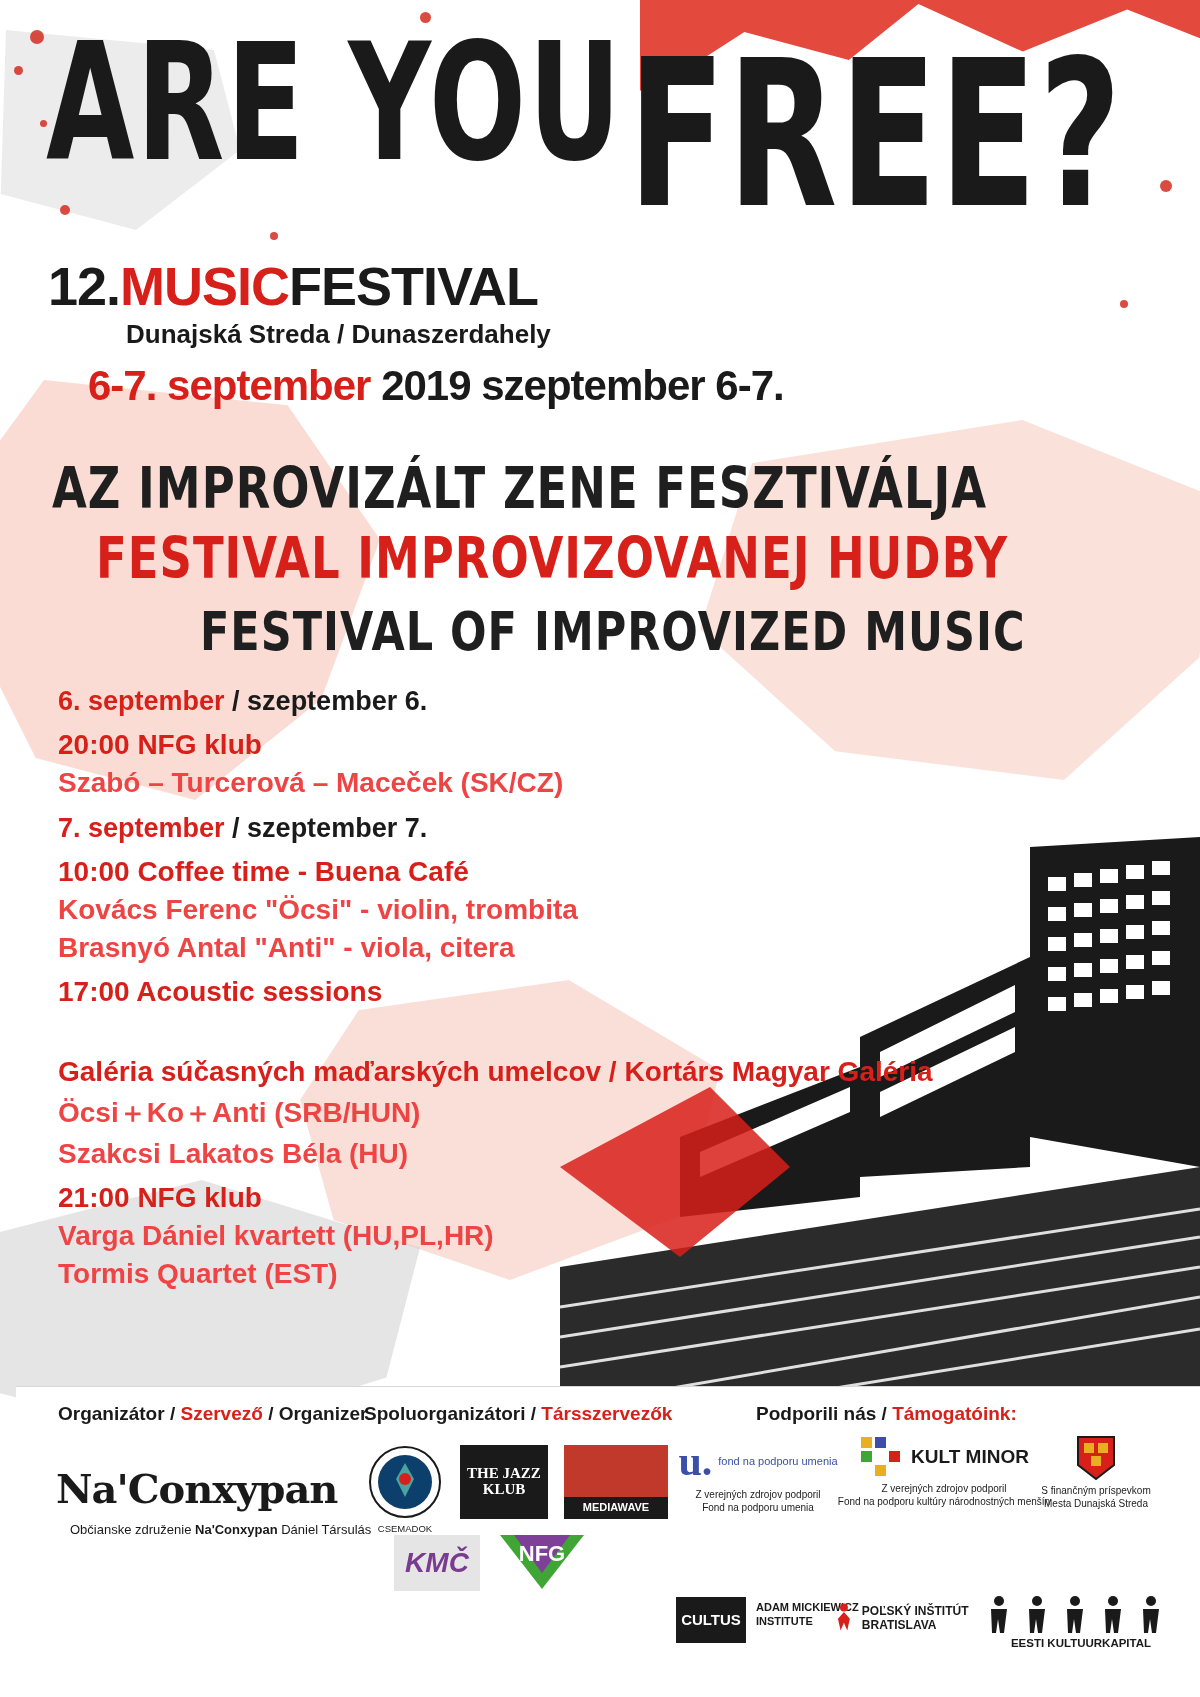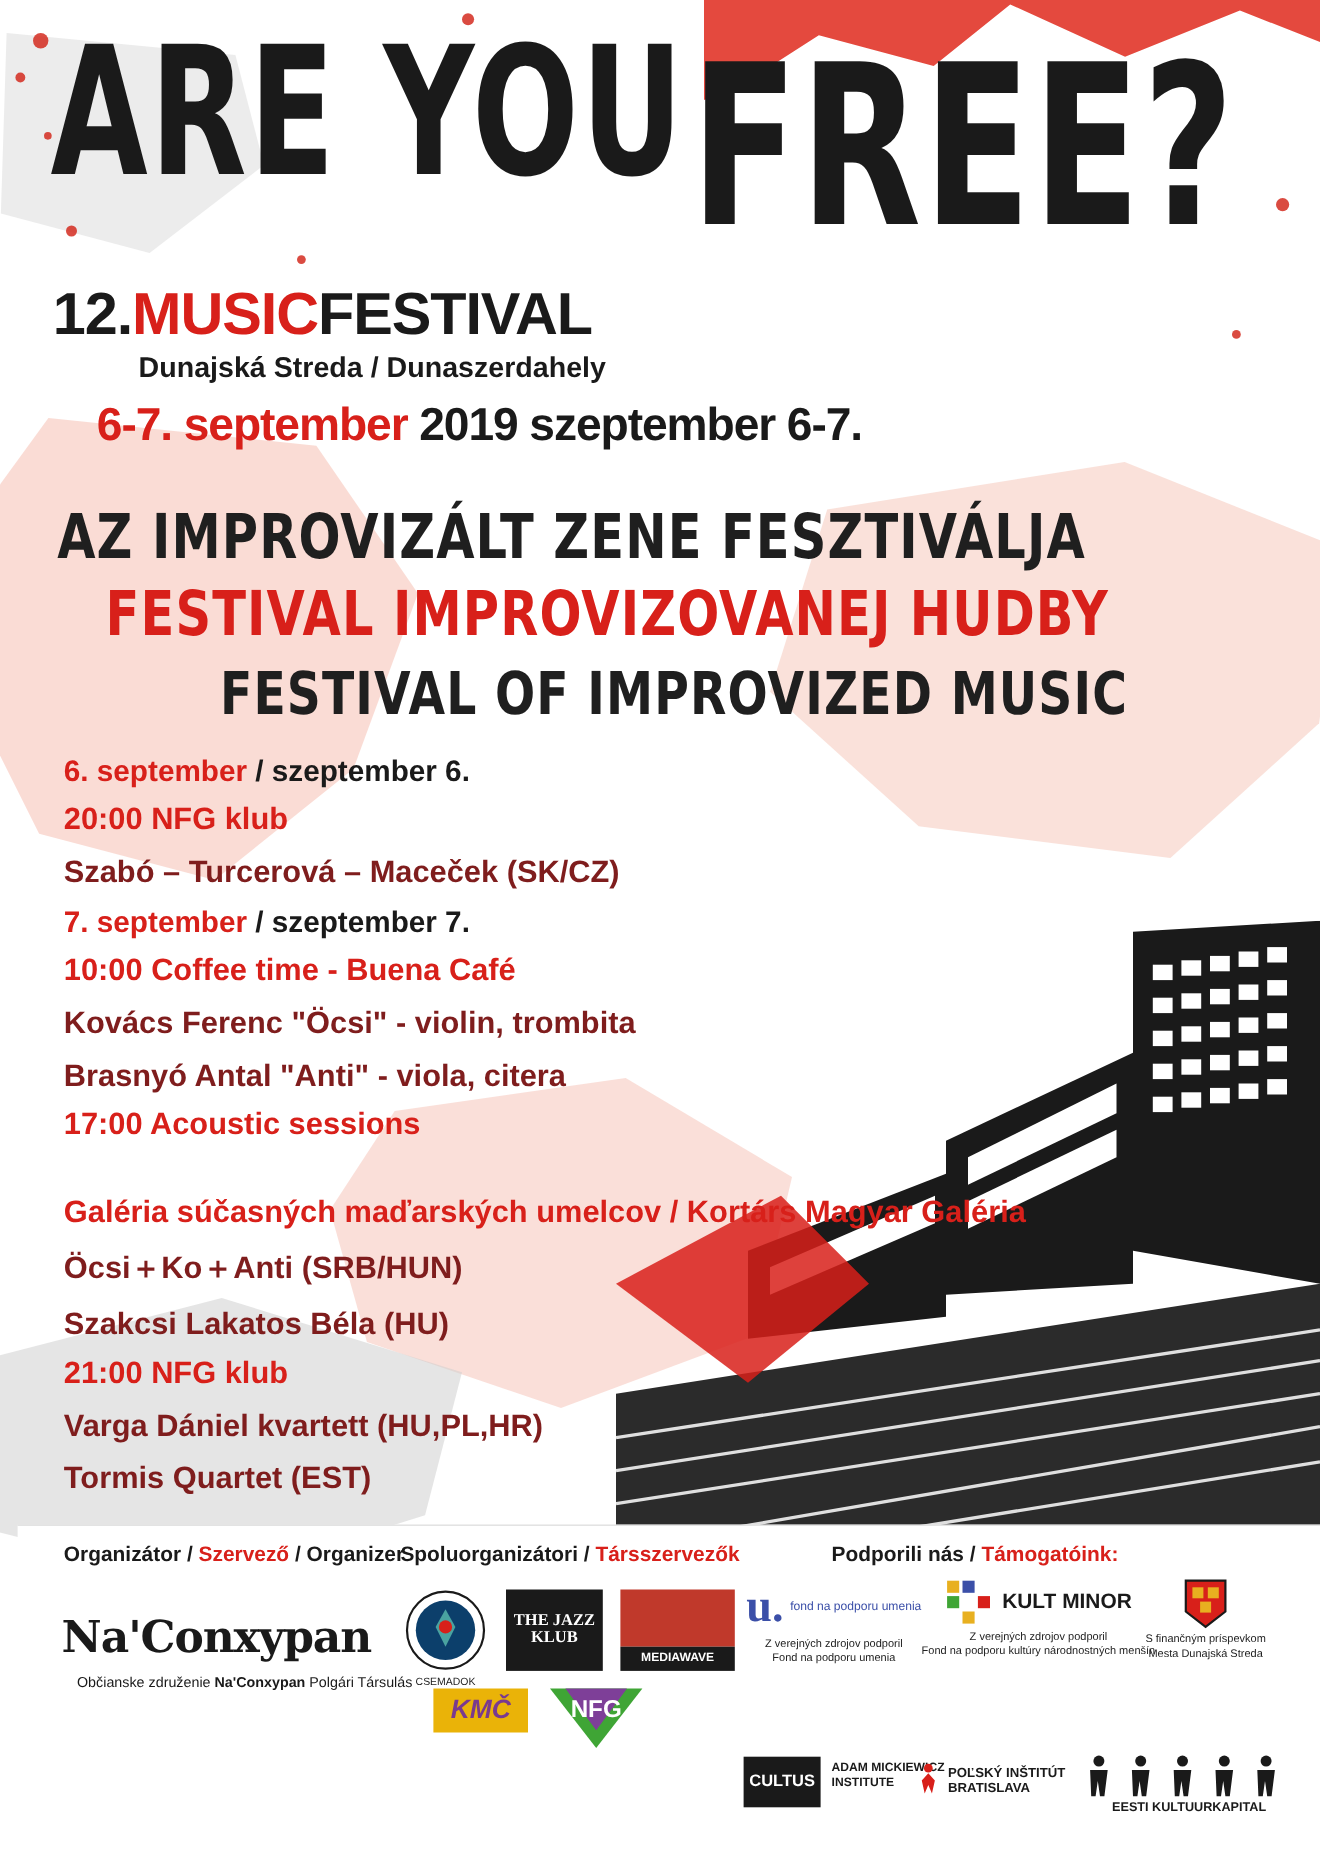--- a/index.html
+++ b/index.html
@@ -106,21 +106,21 @@
 
   
   .program{
     position:absolute;top:672px;left:58px;width:1060px;
     font-family:"Liberation Sans", sans-serif;
   }
   .p-day{font-size:27px;font-weight:bold;color:#1a1a1a;margin-top:14px;}
   .p-day .red{color:#d8201a;}
   .p-slot{font-size:28px;font-weight:bold;color:#d8201a;margin-top:12px;}
   .p-venue{font-size:28px;font-weight:bold;color:#d8201a;margin-top:48px;}
-  .p-act{font-size:28px;font-weight:bold;color:#7f1d1d;margin-top:16px;}
+  .p-act{font-size:28px;font-weight:bold;color:#ef4444;margin-top:6px;}
 
   
   .city{
     position:absolute;right:0;bottom:300px;width:640px;height:560px;
     pointer-events:none;
   }
 
   
   .footer{
     position:absolute;left:16px;bottom:0;width:1200px;height:310px;
@@ -285,21 +285,21 @@
         <span class="red">Társszervezők</span>
       </div>
       <div class="f-lab f-sup">
         <span>Podporili nás /</span>
         <span class="red">Támogatóink:</span>
       </div>
     </div>
 
     <div class="naconxypan">Na'Conxypan</div>
     <div class="naconxypan-sub">
-      <span>Občianske združenie </span><b>Na'Conxypan</b><span> Polgári Társulás</span>
+      <span>Občianske združenie </span><b>Na'Conxypan</b><span> Dániel Társulás</span>
     </div>
 
     <div class="logo" style="left:352px;top:58px;">
       <svg width="74" height="74" viewBox="0 0 74 74">
         <circle cx="37" cy="37" r="35" fill="#fff" stroke="#1a1a1a" stroke-width="2"></circle>
         <circle cx="37" cy="37" r="27" fill="#0c3f6b"></circle>
         <path d="M37 18 L46 34 L37 52 L28 34 Z" fill="#4aa3a0"></path>
         <circle cx="37" cy="34" r="6" fill="#d8201a"></circle>
       </svg>
       <div class="tiny" style="width:74px;">CSEMADOK</div>
@@ -308,21 +308,21 @@
     <div class="logo" style="left:444px;top:58px;">
       <div class="logo-box" style="width:88px;height:74px;background:#1a1a1a;font-size:15px;font-family:'Liberation Serif',serif;">THE JAZZ KLUB</div>
     </div>
 
     <div class="logo" style="left:548px;top:58px;">
       <div style="width:104px;height:52px;background:#c0392b;"></div>
       <div class="logo-box" style="width:104px;height:22px;background:#1a1a1a;font-size:11px;">MEDIAWAVE</div>
     </div>
 
     <div class="logo" style="left:378px;top:148px;">
-      <div class="logo-box" style="width:86px;height:40px;background:#eab308;font-size:24px;color:#7a3a8f;font-style:italic;">KMČ</div>
+      <div class="logo-box" style="width:86px;height:56px;background:#e5e5e5;font-size:28px;color:#7a3a8f;font-style:italic;">KMČ</div>
     </div>
 
     <div class="logo" style="left:480px;top:144px;">
       <svg width="92" height="62" viewBox="0 0 92 62">
         <polygon points="4,4 88,4 46,58" fill="#3fa535"></polygon>
         <polygon points="18,4 74,4 46,42" fill="#7e3f98"></polygon>
         <text x="46" y="30" font-size="22" font-family="Liberation Sans, sans-serif" font-weight="bold" fill="#ffffff" text-anchor="middle">NFG</text>
       </svg>
     </div>
 

